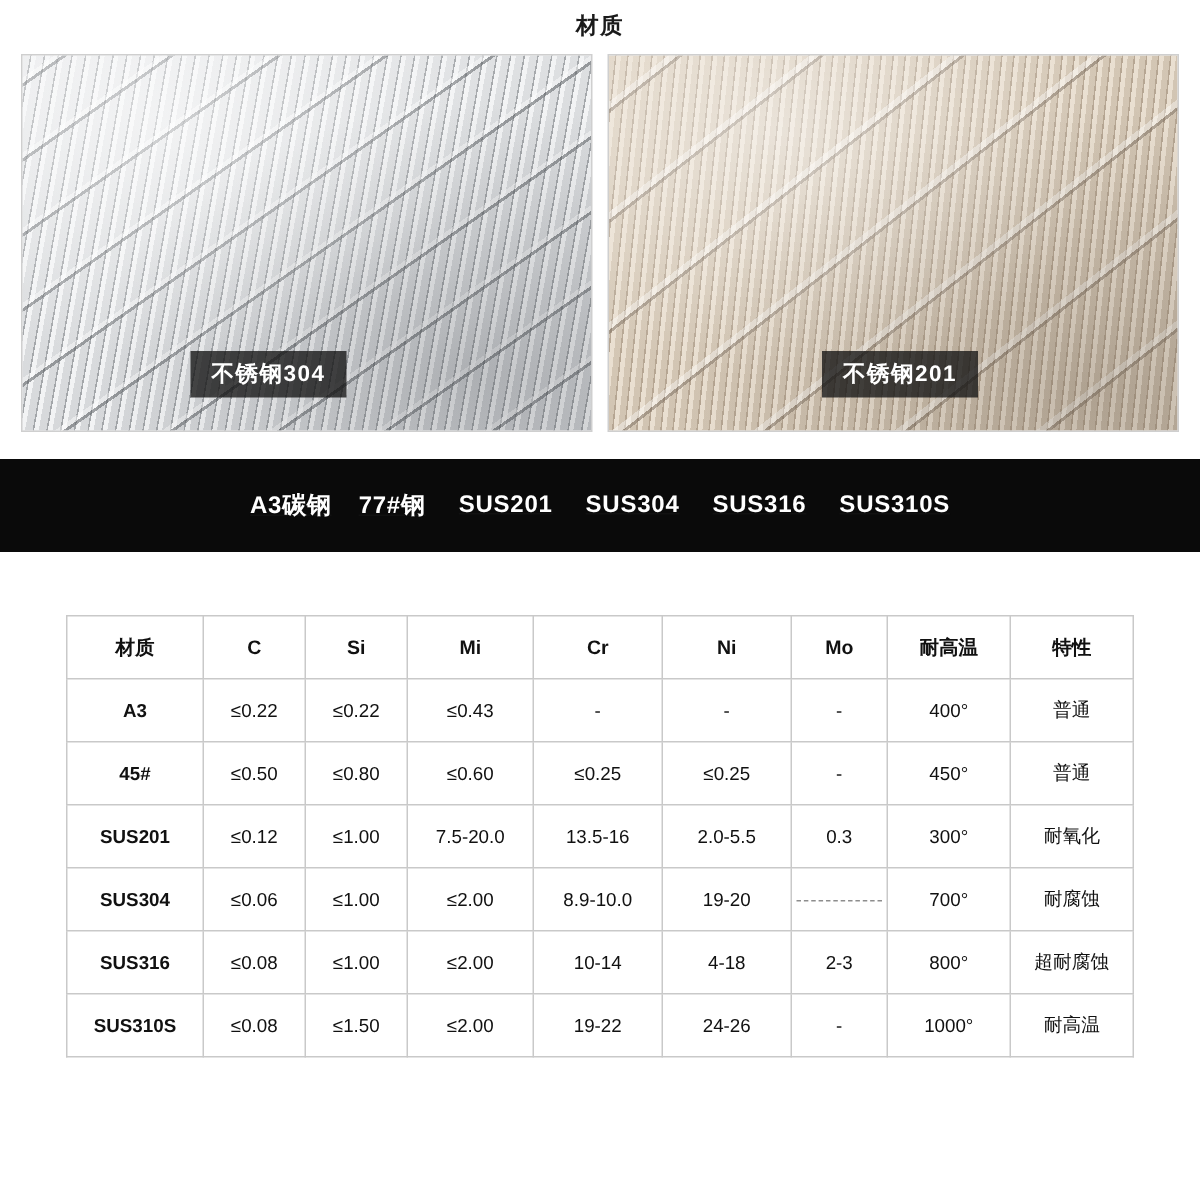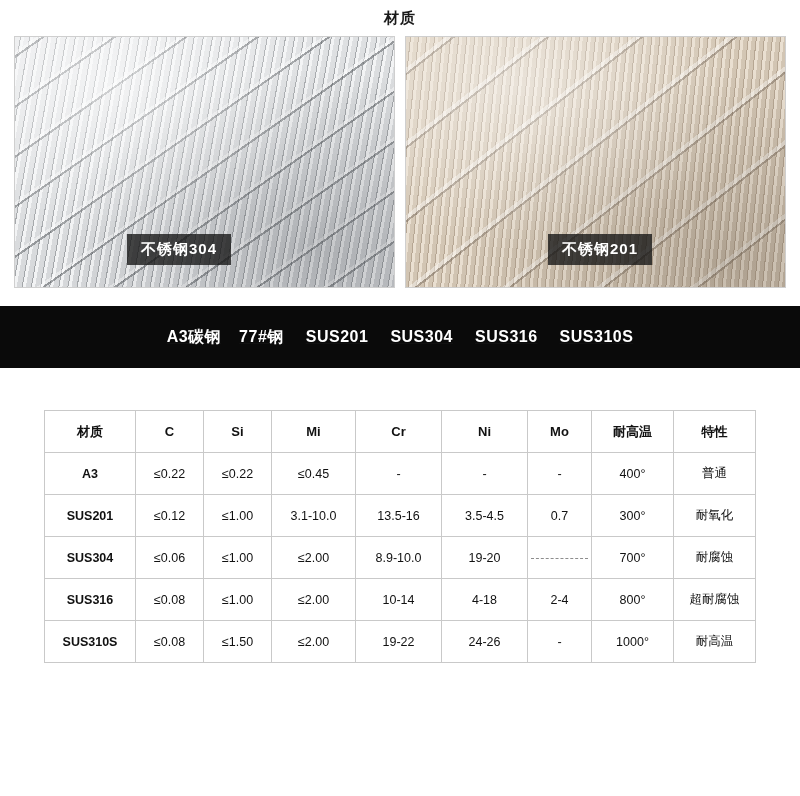--- a/index.html
+++ b/index.html
@@ -253,35 +253,46 @@
           <th>Mo</th>
           <th>耐高温</th>
           <th>特性</th>
         </tr>
       </thead>
       <tbody>
         <tr>
           <td class="first-col">A3</td>
           <td>≤0.22</td>
           <td>≤0.22</td>
-          <td>≤0.45</td>
+          <td>≤0.43</td>
           <td>-</td>
           <td>-</td>
           <td>-</td>
           <td>400°</td>
+          <td>普通</td>
+        </tr>
+        <tr>
+          <td class="first-col">45#</td>
+          <td>≤0.50</td>
+          <td>≤0.80</td>
+          <td>≤0.60</td>
+          <td>≤0.25</td>
+          <td>≤0.25</td>
+          <td>-</td>
+          <td>450°</td>
           <td>普通</td>
         </tr>
         <tr>
           <td class="first-col">SUS201</td>
           <td>≤0.12</td>
           <td>≤1.00</td>
-          <td>3.1-10.0</td>
+          <td>7.5-20.0</td>
           <td>13.5-16</td>
-          <td>3.5-4.5</td>
-          <td>0.7</td>
+          <td>2.0-5.5</td>
+          <td>0.3</td>
           <td>300°</td>
           <td>耐氧化</td>
         </tr>
         <tr>
           <td class="first-col">SUS304</td>
           <td>≤0.06</td>
           <td>≤1.00</td>
           <td>≤2.00</td>
           <td>8.9-10.0</td>
           <td>19-20</td>
@@ -289,21 +300,21 @@
           <td>700°</td>
           <td>耐腐蚀</td>
         </tr>
         <tr>
           <td class="first-col">SUS316</td>
           <td>≤0.08</td>
           <td>≤1.00</td>
           <td>≤2.00</td>
           <td>10-14</td>
           <td>4-18</td>
-          <td>2-4</td>
+          <td>2-3</td>
           <td>800°</td>
           <td>超耐腐蚀</td>
         </tr>
         <tr>
           <td class="first-col">SUS310S</td>
           <td>≤0.08</td>
           <td>≤1.50</td>
           <td>≤2.00</td>
           <td>19-22</td>
           <td>24-26</td>

